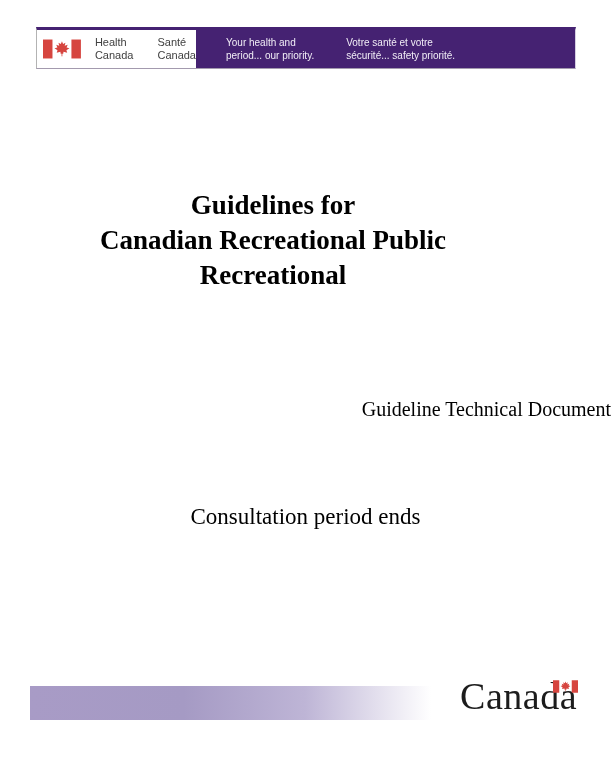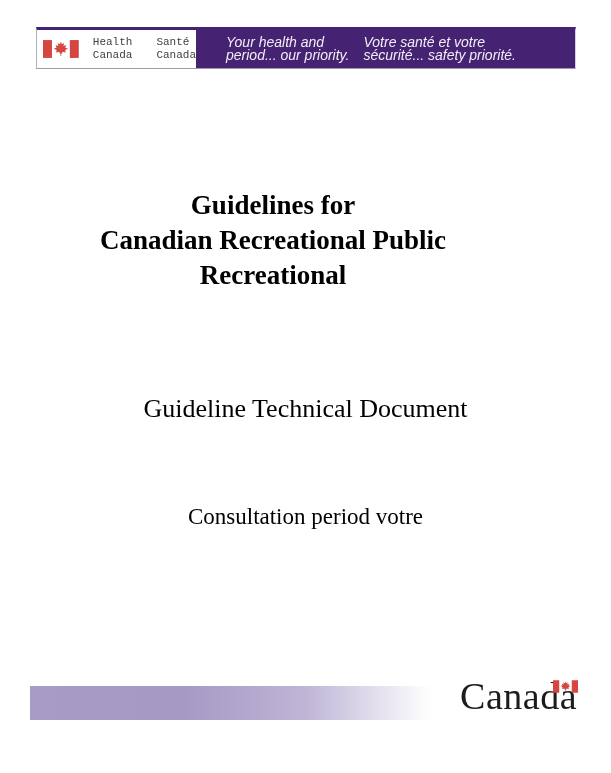--- a/index.html
+++ b/index.html
@@ -25,53 +25,52 @@
     background:#ffffff;
   }
   .logo-section {
     width:159px; height:100%;
     display:flex; align-items:center;
     padding-left:6px; box-sizing:border-box;
     background:#ffffff;
   }
   .flag { display:block; }
   .dept-col {
-    font-family:Liberation Mono, monospace;
+    font-family:Liberation Sans, sans-serif;
     font-size:11px; line-height:13px;
     color:#414141;
     margin-left:14px;
     white-space:nowrap;
   }
   .dept-col.fr { margin-left:24px; }
   .tagline-section {
     flex:1; height:100%;
     background:#452272;
     display:flex; align-items:center;
     padding-left:30px; box-sizing:border-box;
   }
   .tagline {
     font-family:"Liberation Sans", sans-serif;
-    font-style:italic;
-    font-size:14px; line-height:13px;
+    font-size:10px; line-height:13px;
     color:#f1edf6;
     white-space:nowrap;
   }
-  .tagline.fr { margin-left:14px; }
+  .tagline.fr { margin-left:32px; }
 
   
   .title-block {
     position:absolute; left:0; top:188px; width:546px;
     text-align:center;
     font-weight:bold;
     font-size:27px; line-height:35px;
   }
   .subtitle-block {
     position:absolute; left:0; top:394px; width:611px;
-    text-align:center;
-    font-size:26px; line-height:30px;
+    text-align:right;
+    font-size:20px; line-height:30px;
   }
   .consult-block {
     position:absolute; left:0; top:500px; width:611px;
     text-align:center;
     font-size:23px; line-height:33px;
   }
 
   
   .footer-gradient {
     position:absolute; left:30px; top:686px;
@@ -130,21 +129,21 @@
     <div>Guidelines for</div>
     <div>Canadian Recreational Public</div>
     <div>Recreational</div>
   </div>
 
   <div class="subtitle-block">
     <div>Guideline Technical Document</div>
   </div>
 
   <div class="consult-block">
-    <div>Consultation period votre</div>
+    <div>Consultation period ends</div>
   </div>
 
   <div class="footer-gradient"></div>
 
   <div class="wordmark">
     <span>Canada</span>
     <svg class="wordmark-flag" width="25" height="13" viewBox="0 0 100 50">
       <rect x="0" y="0" width="25" height="50" fill="#d6453f"></rect>
       <rect x="75" y="0" width="25" height="50" fill="#d6453f"></rect>
       <g transform="translate(50,25) scale(0.42)" fill="#d6453f">

